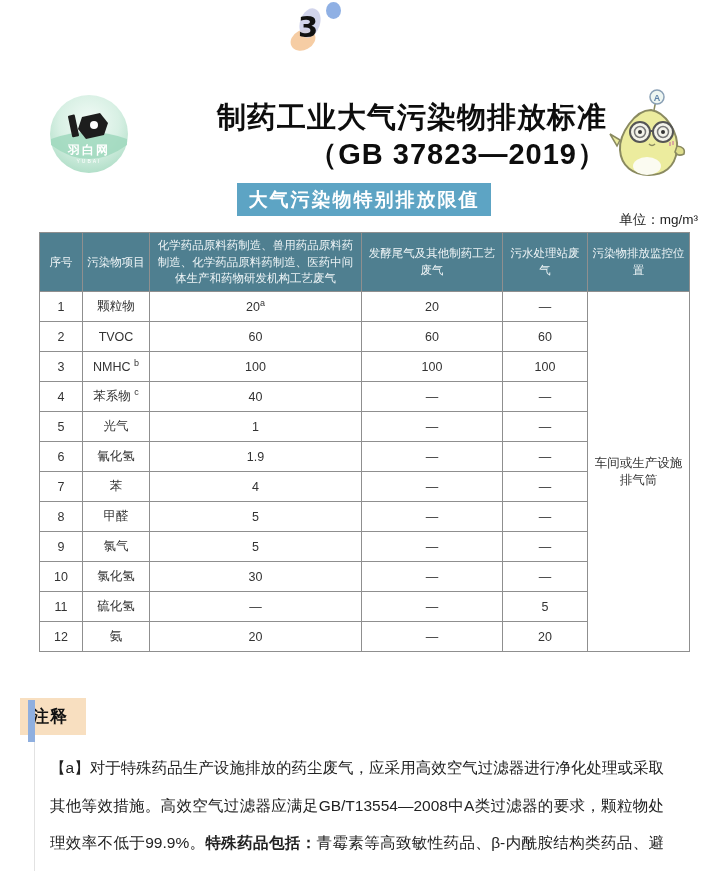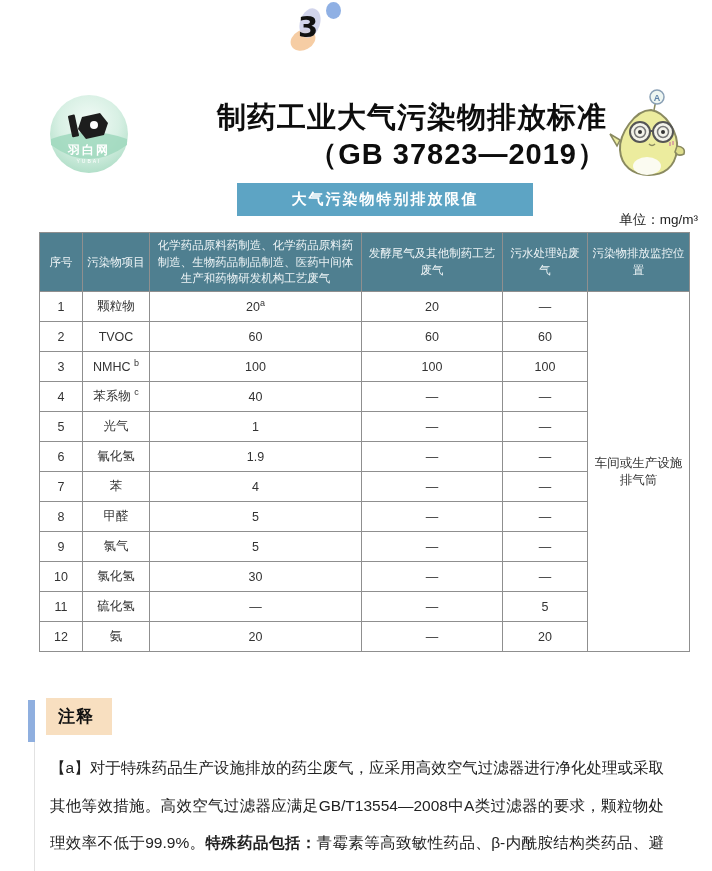--- a/index.html
+++ b/index.html
@@ -27,23 +27,23 @@
 
   
   .header { position: absolute; top: 88px; left: 0; width: 712px; display: flex; align-items: center; }
   .logo-wrap { width: 100px; padding-left: 48px; flex: 0 0 auto; }
   .title-wrap { flex: 1 1 auto; text-align: right; }
   .title-line { font-size: 29px; font-weight: bold; color: #0d0d0d; line-height: 1.28; letter-spacing: 1px; }
   .mascot-wrap { width: 105px; padding-right: 18px; flex: 0 0 auto; }
 
   
   .banner {
-    position: absolute; top: 183px; left: 237px; width: 296px; height: 33px;
+    position: absolute; top: 183px; left: 237px; width: 254px; height: 33px;
     background: #5da4c4; color: #ffffff;
-    font-size: 15px; font-weight: bold; letter-spacing: 2px;
+    font-size: 19px; font-weight: bold; letter-spacing: 2px;
     display: flex; align-items: center; justify-content: center;
   }
   .unit-line { position: absolute; top: 211px; right: 14px; font-size: 13.5px; font-weight: normal; color: #222; }
 
   
   table.limits {
     position: absolute; top: 232px; left: 39px; width: 650px;
     border-collapse: collapse; table-layout: fixed;
   }
   table.limits th, table.limits td {
@@ -60,21 +60,21 @@
     background: #ffffff;
   }
   td.monitor { font-size: 12.5px; color: #333; }
   sup { font-size: 9px; }
 
   
   .notes { position: absolute; top: 698px; left: 0; width: 712px; }
   .notes-rail { position: absolute; left: 34px; top: 4px; bottom: -130px; width: 1px; background: #e2e2e2; }
   .notes-accent { position: absolute; left: 28px; top: 2px; width: 7px; height: 42px; background: #8fafdf; }
   .notes-label {
-    display: inline-block; margin-left: 46px;
+    display: inline-block; margin-left: 20px;
     background: #f8dfc0; color: #111;
     font-size: 17px; font-weight: bold; letter-spacing: 1px;
     padding: 7px 18px 7px 12px;
   }
   .notes-text {
     margin: 14px 48px 0 50px;
     font-size: 15.5px; color: #222; line-height: 2.42;
     text-align: justify;
   }
   .notes-text b { font-weight: bold; }
@@ -144,21 +144,21 @@
       <col style="width:67px">
       <col style="width:212px">
     <col style="width:141px">
       <col style="width:85px">
       <col style="width:102px">
   </colgroup>
   <thead>
     <tr>
       <th>序号</th>
       <th>污染物项目</th>
-      <th>化学药品原料药制造、化学药品原料药制造、生物药品制品制造、医药中间体生产和药物研发机构工艺废气</th>
+      <th>化学药品原料药制造、兽用药品原料药制造、化学药品原料药制造、医药中间体生产和药物研发机构工艺废气</th>
       <th>发酵尾气及其他制药工艺废气</th>
       <th>污水处理站废气</th>
       <th>污染物排放监控位置</th>
     </tr>
   </thead>
   <tbody>
     <tr>
       <td>1</td>
       <td><span>颗粒物</span><sup></sup></td>
       <td><span>20</span><sup>a</sup></td>

